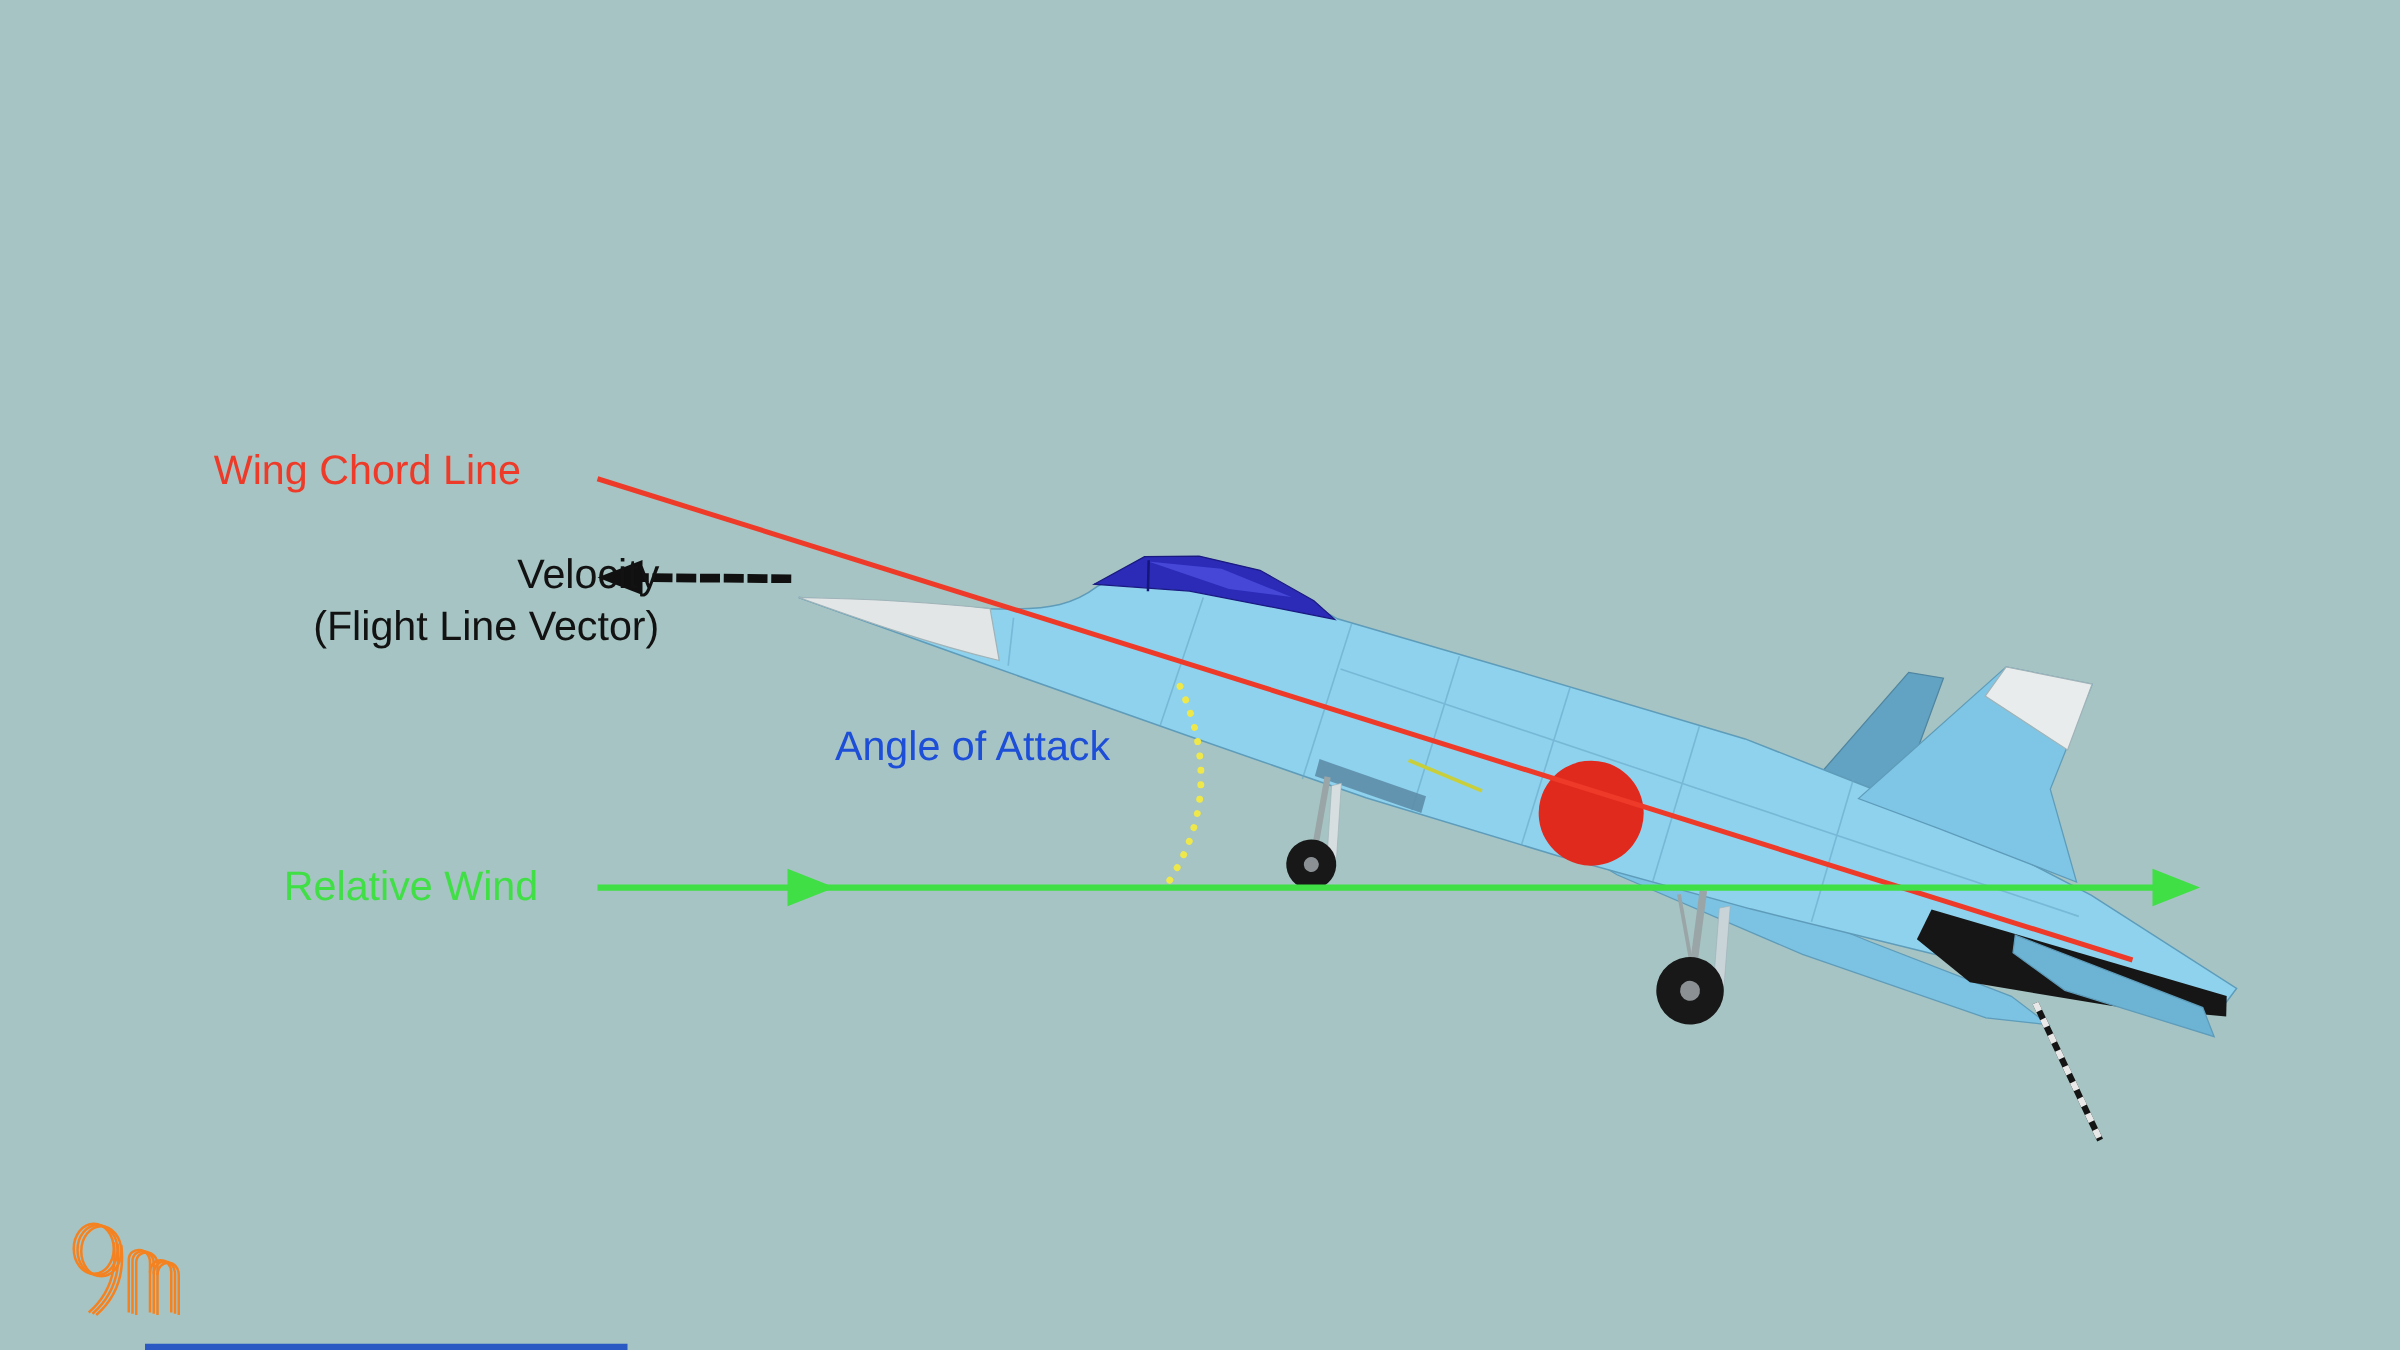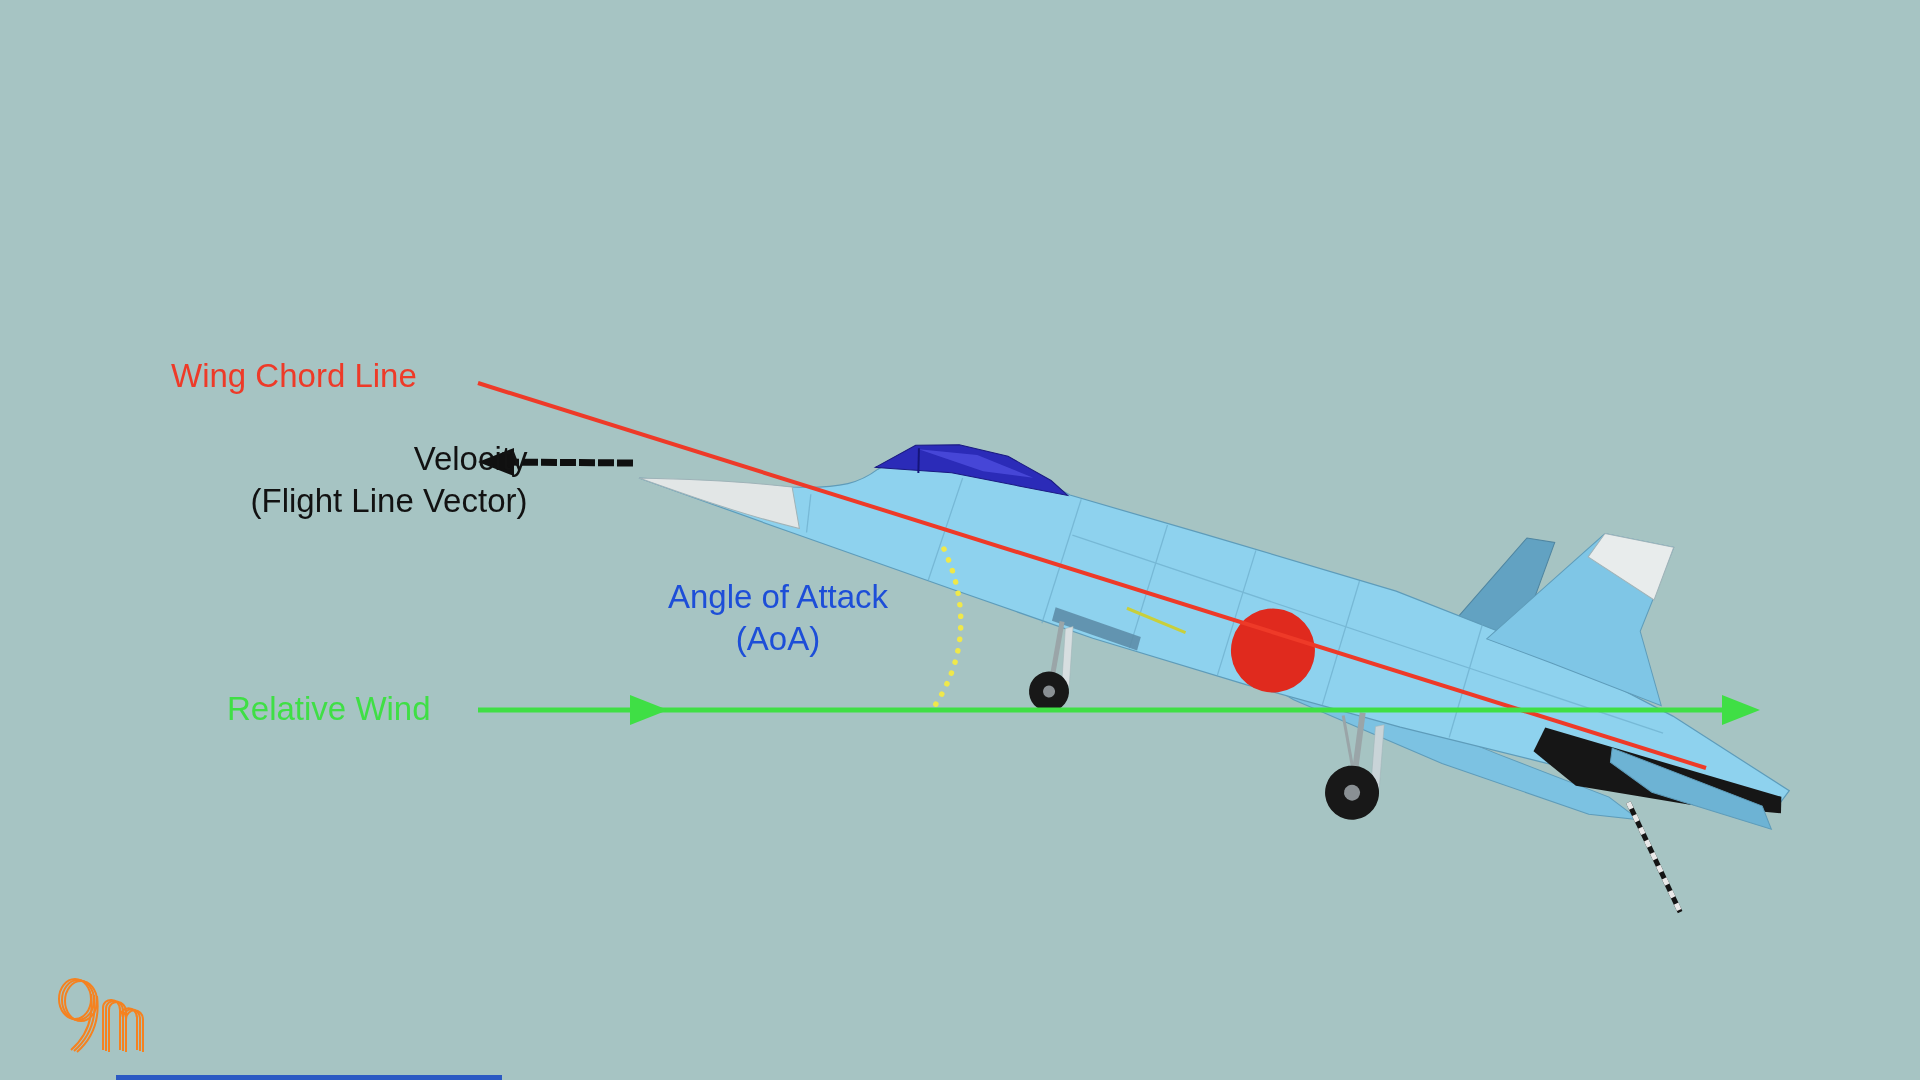--- a/index.html
+++ b/index.html
@@ -102,21 +102,20 @@
 
   <div class="label chord">Wing Chord Line</div>
 
   <div class="label velocity">
     <div>Velocity</div>
     <div>(Flight Line Vector)</div>
   </div>
 
   <div class="label aoa">
     <div>Angle of Attack</div>
-    <div>(AoA)</div>
   </div>
 
   <div class="label relwind">Relative Wind</div>
 
   <svg class="logo" width="130" height="95" viewBox="0 0 130 95">
     <g fill="none" stroke="#f58220" stroke-width="2">
       <g>
         <ellipse cx="30" cy="27" rx="16" ry="20"></ellipse>
         <path d="M 46 22 C 49 46 42 64 26 78"></path>
         <path d="M 58 78 L 58 36 C 58 25 75 25 75 38 L 75 78"></path>

